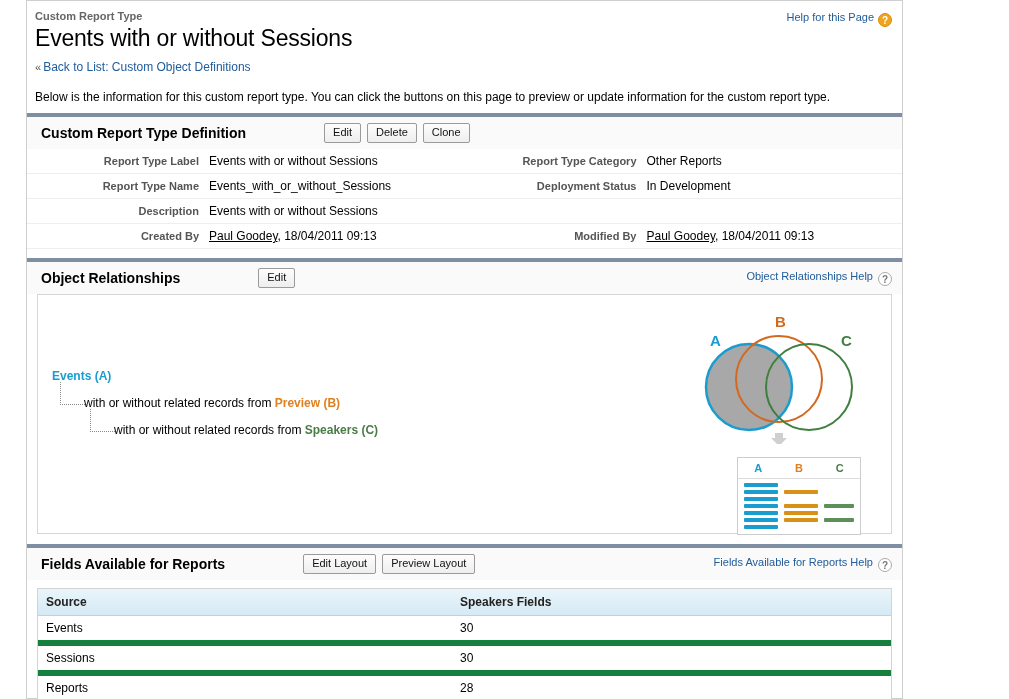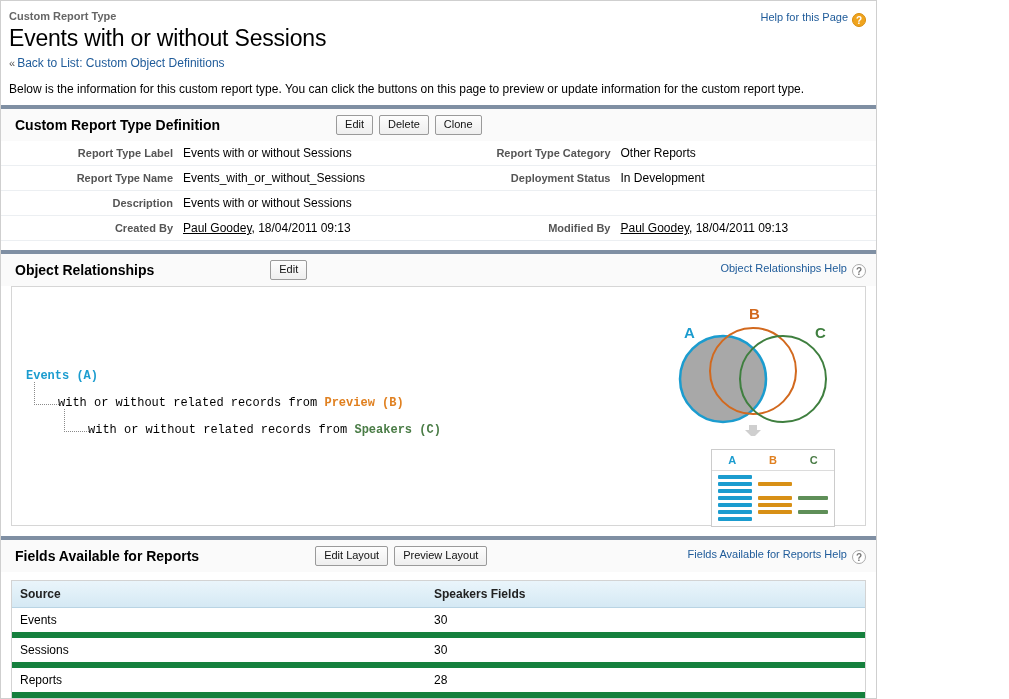--- a/index.html
+++ b/index.html
@@ -5,46 +5,46 @@
   html,body{margin:0;padding:0;}
   body{
     width:1009px;height:699px;
     background:#ffffff;
     font-family:"Liberation Sans", sans-serif;
     font-size:12px;
     color:#000000;
     overflow:hidden;
     position:relative;
   }
-  .page{position:relative;width:877px;height:699px;box-sizing:border-box;border:1px solid #cfcfcf;}
+  .page{position:relative;width:877px;height:699px;box-sizing:border-box;border:1px solid #cfcfcf;margin-left:26px;}
 
   
   .topbar{position:relative;padding:8px 8px 0 8px;}
   .eyebrow{font-size:11px;font-weight:bold;color:#666666;line-height:14px;}
   .page-title{font-size:23px;font-weight:normal;color:#000;line-height:28px;letter-spacing:-0.2px;margin-top:1px;}
-  .backlink{font-size:12px;color:#1797c0;margin-top:3px;line-height:16px;}
+  .backlink{font-size:12px;color:#1797c0;margin-top:3px;line-height:24px;}
   .backlink .chev{color:#555;font-size:11px;margin-right:2px;}
   .backlink a{color:#205c9a;text-decoration:none;}
   .backlink a.bl-label{color:#205c9a;}
   .help-page{position:absolute;right:10px;top:10px;font-size:11px;color:#205c9a;white-space:nowrap;}
   .help-page a{color:#205c9a;text-decoration:none;}
   .qmark{display:inline-block;width:14px;height:14px;border-radius:50%;
          background:#f0a41e;color:#fff;font-size:10px;font-weight:bold;
          text-align:center;line-height:14px;vertical-align:-3px;margin-left:4px;
          border:1px solid #d98d0c;box-sizing:border-box;}
   .qmark-gray{display:inline-block;width:14px;height:14px;border-radius:50%;
          background:#ffffff;color:#777;font-size:10px;font-weight:bold;
          text-align:center;line-height:13px;vertical-align:-3px;margin-left:5px;
          border:1px solid #aaa;box-sizing:border-box;}
 
   .intro{font-size:12px;color:#000;padding:10px 0 8px 8px;line-height:16px;}
 
   
   .divider{height:4px;background:#7f8fa3;margin:0;}
-  .section-head{position:relative;display:flex;align-items:center;padding:6px 8px 6px 14px;background:#fafafa;gap:38px;}
+  .section-head{position:relative;display:flex;align-items:center;padding:6px 8px 6px 14px;background:#fafafa;}
   .section-title{font-size:14px;font-weight:bold;color:#000;}
   .btnbar{margin-left:78px;display:flex;gap:6px;}
   .btn{
     font-family:"Liberation Sans", sans-serif;
     font-size:11px;color:#111;
     background:linear-gradient(#fdfdfd,#eeeeee);
     border:1px solid #9a9a9a;border-radius:2px;
     padding:2px 8px 3px 8px;line-height:13px;cursor:pointer;
   }
   .sec-help{position:absolute;right:10px;top:8px;font-size:11px;color:#205c9a;white-space:nowrap;}
@@ -53,21 +53,21 @@
   
   .detail{padding:0 0 0 0;}
   .det-row{display:flex;border-bottom:1px solid #eceff2;}
   .det-col{display:flex;width:50%;box-sizing:border-box;padding:4px 0;}
   .det-label{width:182px;text-align:right;font-size:11px;font-weight:bold;color:#555;padding-right:10px;box-sizing:border-box;line-height:16px;}
   .det-value{font-size:12px;color:#000;line-height:16px;}
   .det-value a{color:#000;text-decoration:underline;}
 
   
   .or-body{position:relative;margin:0 10px 0 10px;border:1px solid #d6d6d6;height:240px;background:#fff;box-sizing:border-box;}
-  .tree{position:absolute;left:14px;top:80px;font-family:Liberation Mono, monospace;}
+  .tree{position:absolute;left:14px;top:72px;}
   .tree-row{position:relative;font-size:12px;line-height:18px;white-space:nowrap;margin-bottom:6px;}
   .t-events{color:#1b9ccf;font-weight:bold;font-size:12px;}
   .t-sessions{color:#e08020;font-weight:bold;}
   .t-speakers{color:#4a7c46;font-weight:bold;}
   .t-plain{color:#000;}
   .row2{padding-left:32px;margin-top:9px;}
   .row3{padding-left:62px;margin-top:9px;}
   .elbow{position:absolute;left:0;top:-12px;width:26px;height:22px;
          border-left:1px dotted #8a8a8a;border-bottom:1px dotted #8a8a8a;}
   .row2 .elbow{left:8px;}

